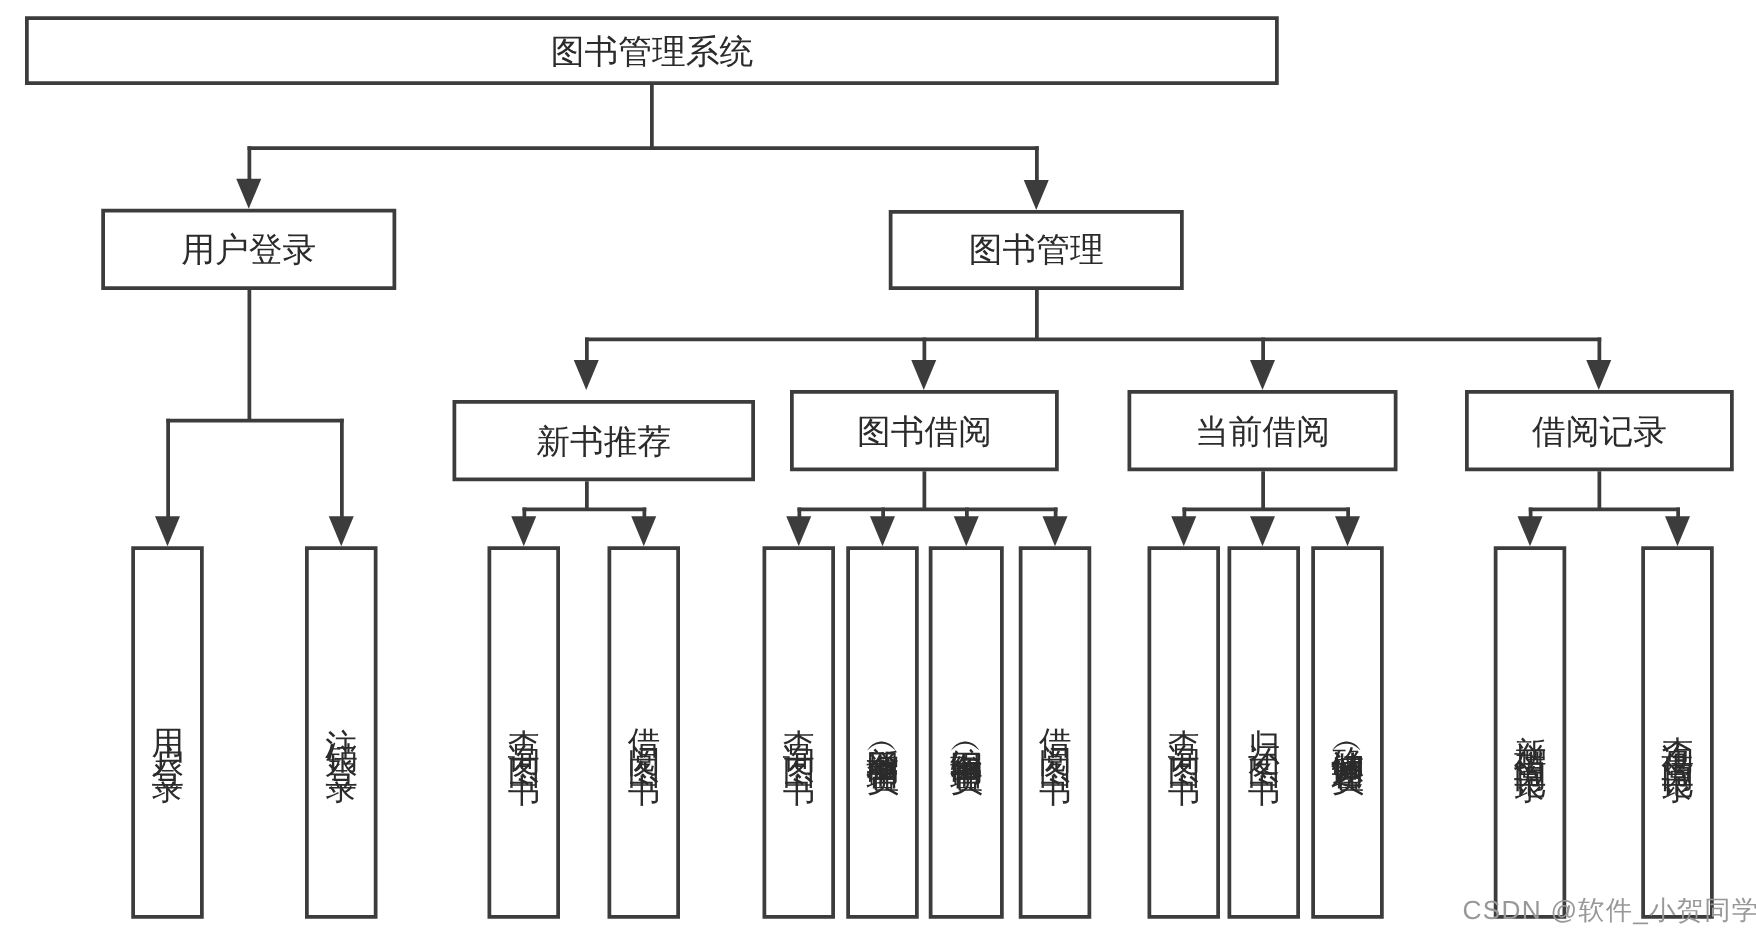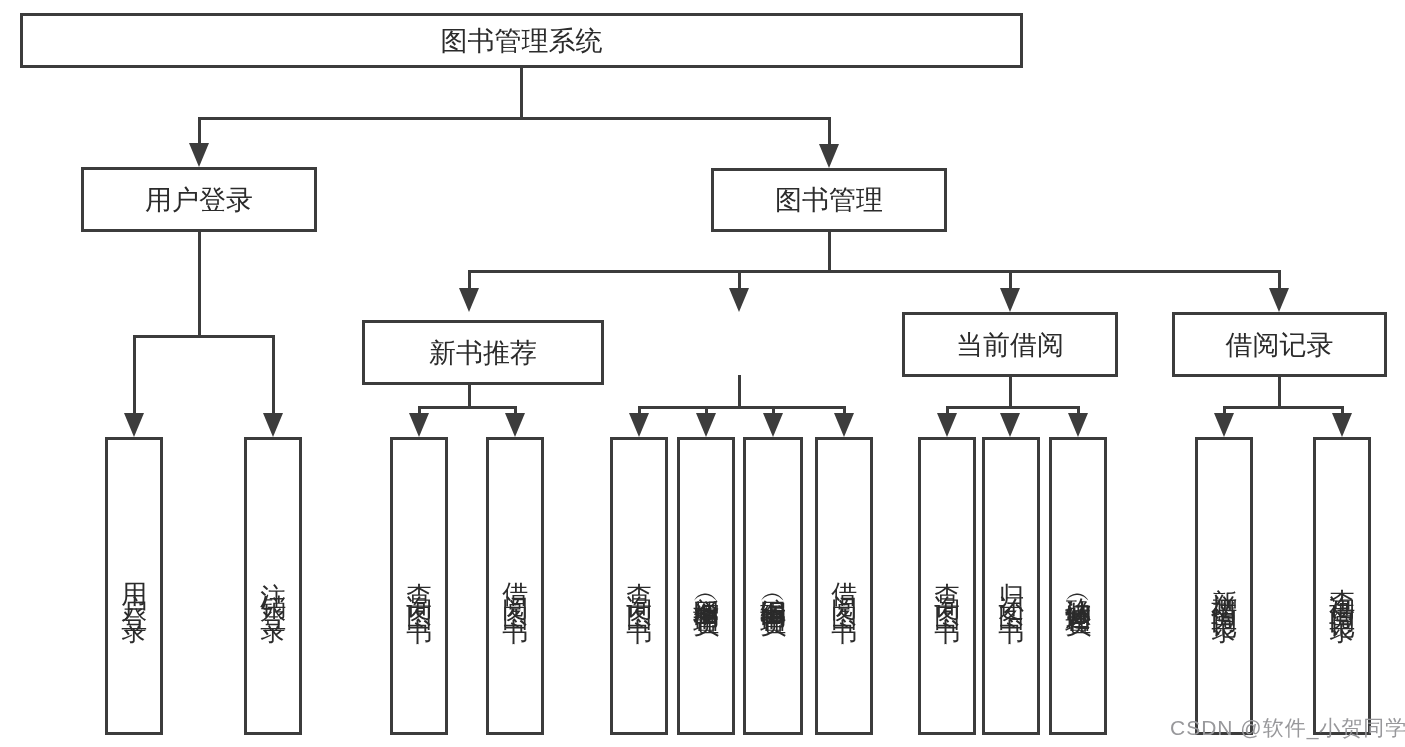--- a/index.html
+++ b/index.html
@@ -69,20 +69,23 @@
   </div>
 
   <div class="box" style="left:711px;top:168px;width:236px;height:64px;">
     <span>图书管理</span>
   </div>
 
   <div class="box" style="left:362px;top:320px;width:242px;height:65px;">
     <span>新书推荐</span>
   </div>
 
+  <div class="box" style="left:632px;top:312px;width:215px;height:65px;">
+    <span>图书借阅</span>
+  </div>
 
   <div class="box" style="left:1172px;top:312px;width:215px;height:65px;">
     <span>借阅记录</span>
   </div>
 
   <div class="box" style="left:902px;top:312px;width:216px;height:65px;">
     <span>当前借阅</span>
   </div>
 
   <div class="box leaf sparse" style="left:105px;top:437px;width:58px;height:298px;">

